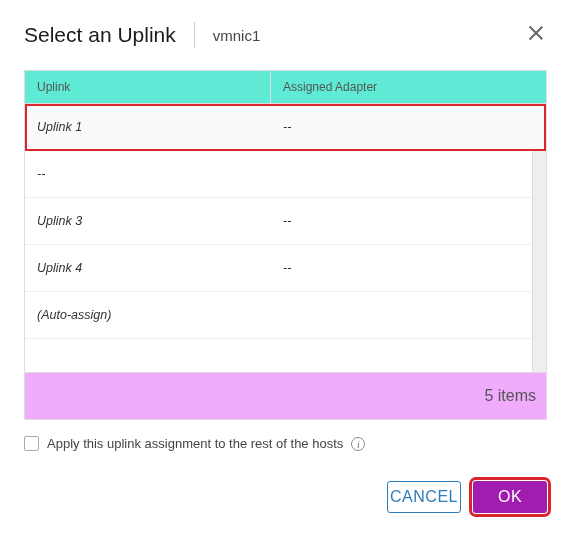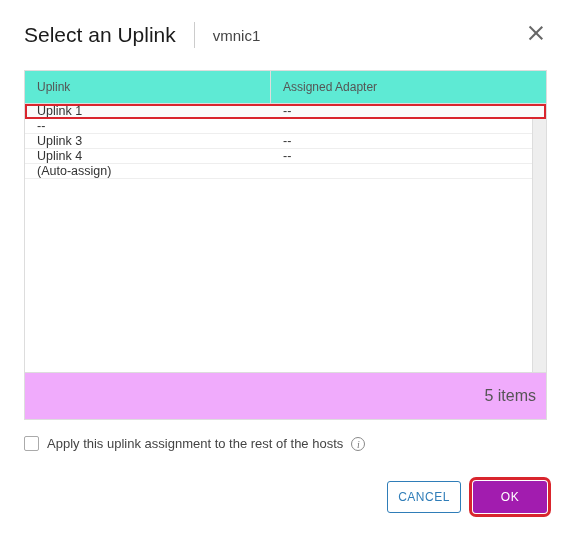--- a/index.html
+++ b/index.html
@@ -82,21 +82,22 @@
     position: relative;
   }
   .row {
     display: flex;
     border-bottom: 1px solid #eee;
     font-size: 12.5px;
     color: #333;
     cursor: pointer;
   }
   .cell {
-    padding: 0 12px;
+    padding: 16px 12px;
+    font-style: italic;
   }
   .cell.col-uplink { width: 246px; }
   .cell.col-adapter { flex: 1; }
   .row.selected {
     outline: 2.5px solid #d9252d;
     outline-offset: -2px;
     background: #fafafa;
     position: relative;
     z-index: 1;
   }
@@ -145,21 +146,21 @@
 
   .footer {
     display: flex;
     justify-content: flex-end;
     gap: 12px;
     margin-top: 30px;
   }
   .btn {
     min-width: 74px;
     height: 32px;
-    font-size: 12px;
+    font-size: 16px;
     letter-spacing: 0.5px;
     border-radius: 3px;
     cursor: pointer;
     display: flex;
     align-items: center;
     justify-content: center;
   }
   .btn-cancel {
     border: 1px solid #2f7db8;
     color: #2f7db8;

